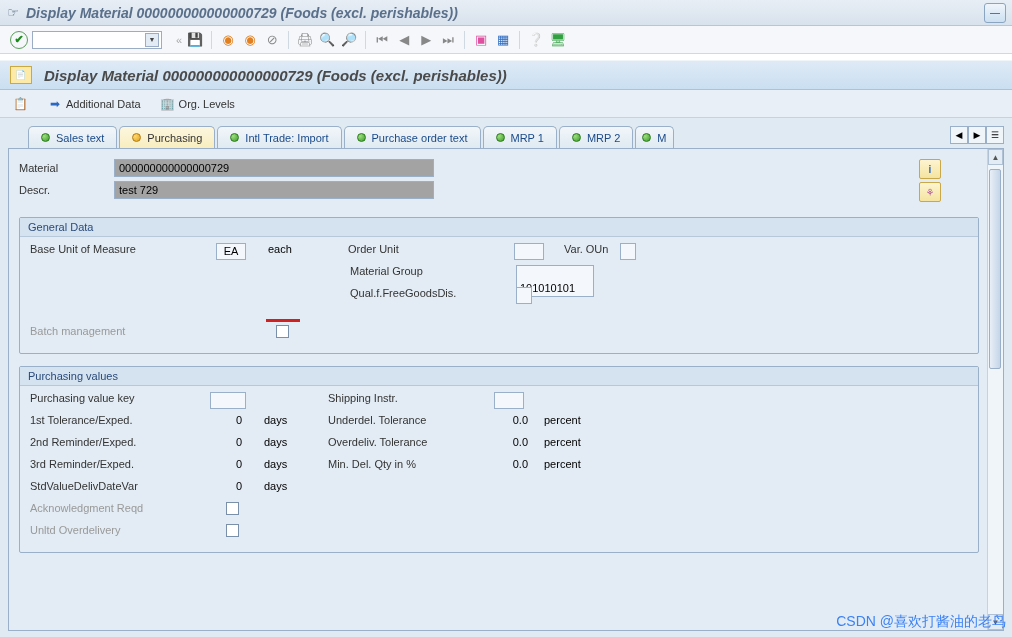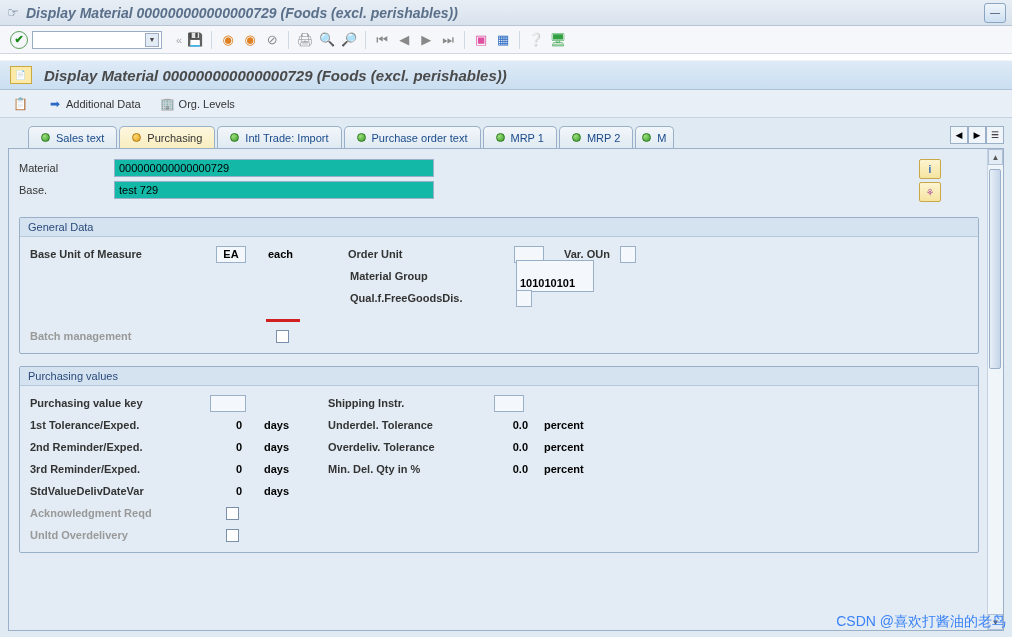--- a/index.html
+++ b/index.html
@@ -33,26 +33,26 @@
   .tab.active .dot { background:radial-gradient(circle at 30% 30%, #ffda70, #e0a020); border-color:#b07a10; }
   .tab-nav { position:absolute; right:8px; top:2px; display:flex; gap:0; }
   .tab-nav-btn { width:18px; height:18px; border:1px solid #9ab0c8; background:#f0f5fa; display:flex; align-items:center; justify-content:center; font-size:9px; cursor:pointer; }
   .tab-content { margin:0 8px 8px 8px; border:1px solid #9ab0c8; background:#e3ecf4; height:calc(100% - 30px); position:relative; overflow:hidden; }
   .scroll-track { position:absolute; right:0; top:0; width:16px; height:100%; background:#f0f5fa; border-left:1px solid #c5d2e2; }
   .scroll-btn { height:16px; background:#e3ecf4; border:1px solid #b0c0d5; display:flex; align-items:center; justify-content:center; font-size:8px; color:#555; }
   .scroll-thumb { position:absolute; right:2px; top:20px; width:12px; height:200px; background:linear-gradient(to right,#e8eff7,#c5d5e8); border:1px solid #9ab0c8; border-radius:2px; }
   .inner { padding:10px 24px 10px 10px; }
   .hrow { display:flex; align-items:center; margin-bottom:4px; }
   .hrow .lbl { width:95px; color:#333; }
-  .fld { height:18px; border:1px solid #9ab0c8; background:#14b8a6; padding:0 4px; line-height:16px; font-size:11px; }
+  .fld { height:18px; border:1px solid #9ab0c8; background:#a3a3a3; padding:0 4px; line-height:16px; font-size:11px; }
   .btn-sq { width:22px; height:20px; border:1px solid #c8a848; background:linear-gradient(to bottom,#fdf4d0,#f5e4a0); display:flex; align-items:center; justify-content:center; font-size:10px; cursor:pointer; margin-bottom:3px; border-radius:2px; }
   .group { border:1px solid #9ab0c8; margin-top:12px; background:#e3ecf4; border-radius:2px; }
   .group-title { background:#d5e3f0; border-bottom:1px solid #b8c8db; padding:3px 8px; color:#2a4a7a; font-size:11px; }
   .group-body { padding:6px 10px; }
-  .grow { display:flex; align-items:center; height:22px;font-weight:bold; }
+  .grow { display:flex; align-items:flex-start; height:22px; }
   .g-lbl { color:#333; }
   .disabled-lbl { color:#999; }
   .input-box { height:17px; border:1px solid #9ab0c8; background:#f4f7fb; display:inline-block; }
   .checkbox { width:13px; height:13px; border:1px solid #7a90aa; background:#fff; display:inline-block; }
   .underline-red { position:absolute; height:3px; background:#d02020; }
   .watermark { position:absolute; right:6px; bottom:6px; color:#3b82f6; font-size:14px; }
 </style>
 </head>
 <body>
 <div class="window">
@@ -157,21 +157,21 @@
 
     <div class="inner">
 
       <div style="display:flex; align-items:flex-start;">
         <div style="flex:1">
           <div class="hrow">
             <span class="lbl">Material</span>
             <div class="fld" style="width:320px"><span>000000000000000729</span></div>
           </div>
           <div class="hrow">
-            <span class="lbl">Base.</span>
+            <span class="lbl">Descr.</span>
             <div class="fld" style="width:320px"><span>test 729</span></div>
           </div>
         </div>
         <div style="width:40px; margin-right:20px;">
           <div class="btn-sq" style="color:#2a68c2; font-weight:bold">i</div>
           <div class="btn-sq" style="color:#b05a9a">⚘</div>
         </div>
       </div>
 
       <div class="group" style="position:relative">

